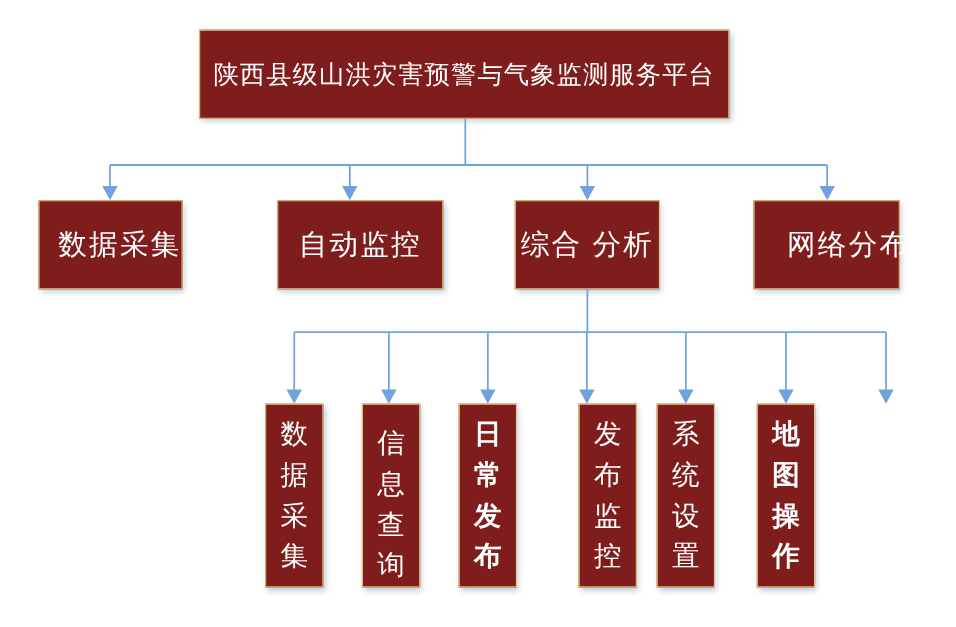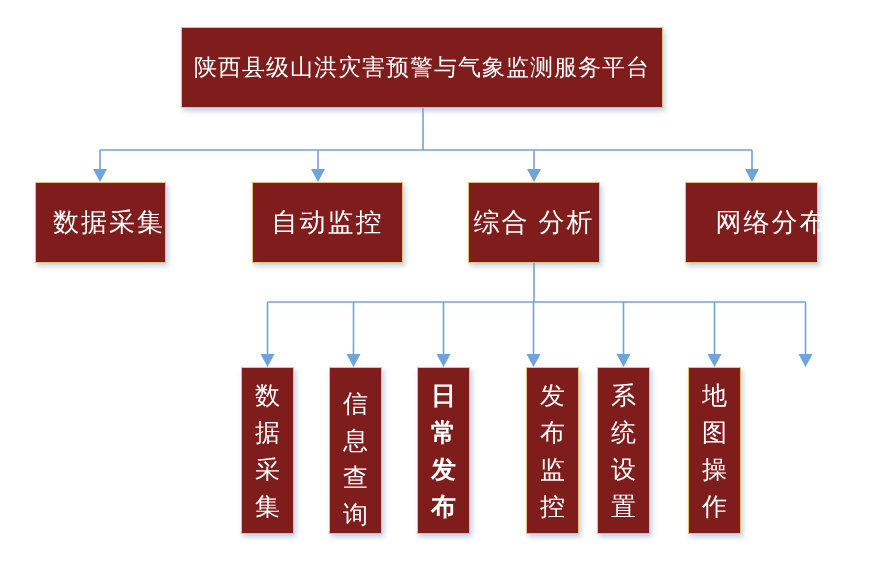--- a/index.html
+++ b/index.html
@@ -58,21 +58,21 @@
     font-size: 25px;
     line-height: 37px;
     text-align: center;
     word-break: break-all;
   }
   .node-l3.p0 { left: 241px; }
   .node-l3.p1 { left: 329px; align-items: flex-end; }
   .node-l3.p2 { left: 417px; font-weight: bold; }
   .node-l3.p3 { left: 526px; }
   .node-l3.p4 { left: 597px; }
-  .node-l3.p5 { left: 688px; }
+  .node-l3.p5 { left: 688px; font-weight: bold; }
   .node-l3.p6 { left: 779px; }
 </style>
 </head>
 <body>
 
 <div class="canvas">
 
   <svg class="connectors" viewBox="0 0 869 570" xmlns="http://www.w3.org/2000/svg" aria-hidden="true">
     <g stroke="#6FA3DC" stroke-width="1.6" fill="none">
 

